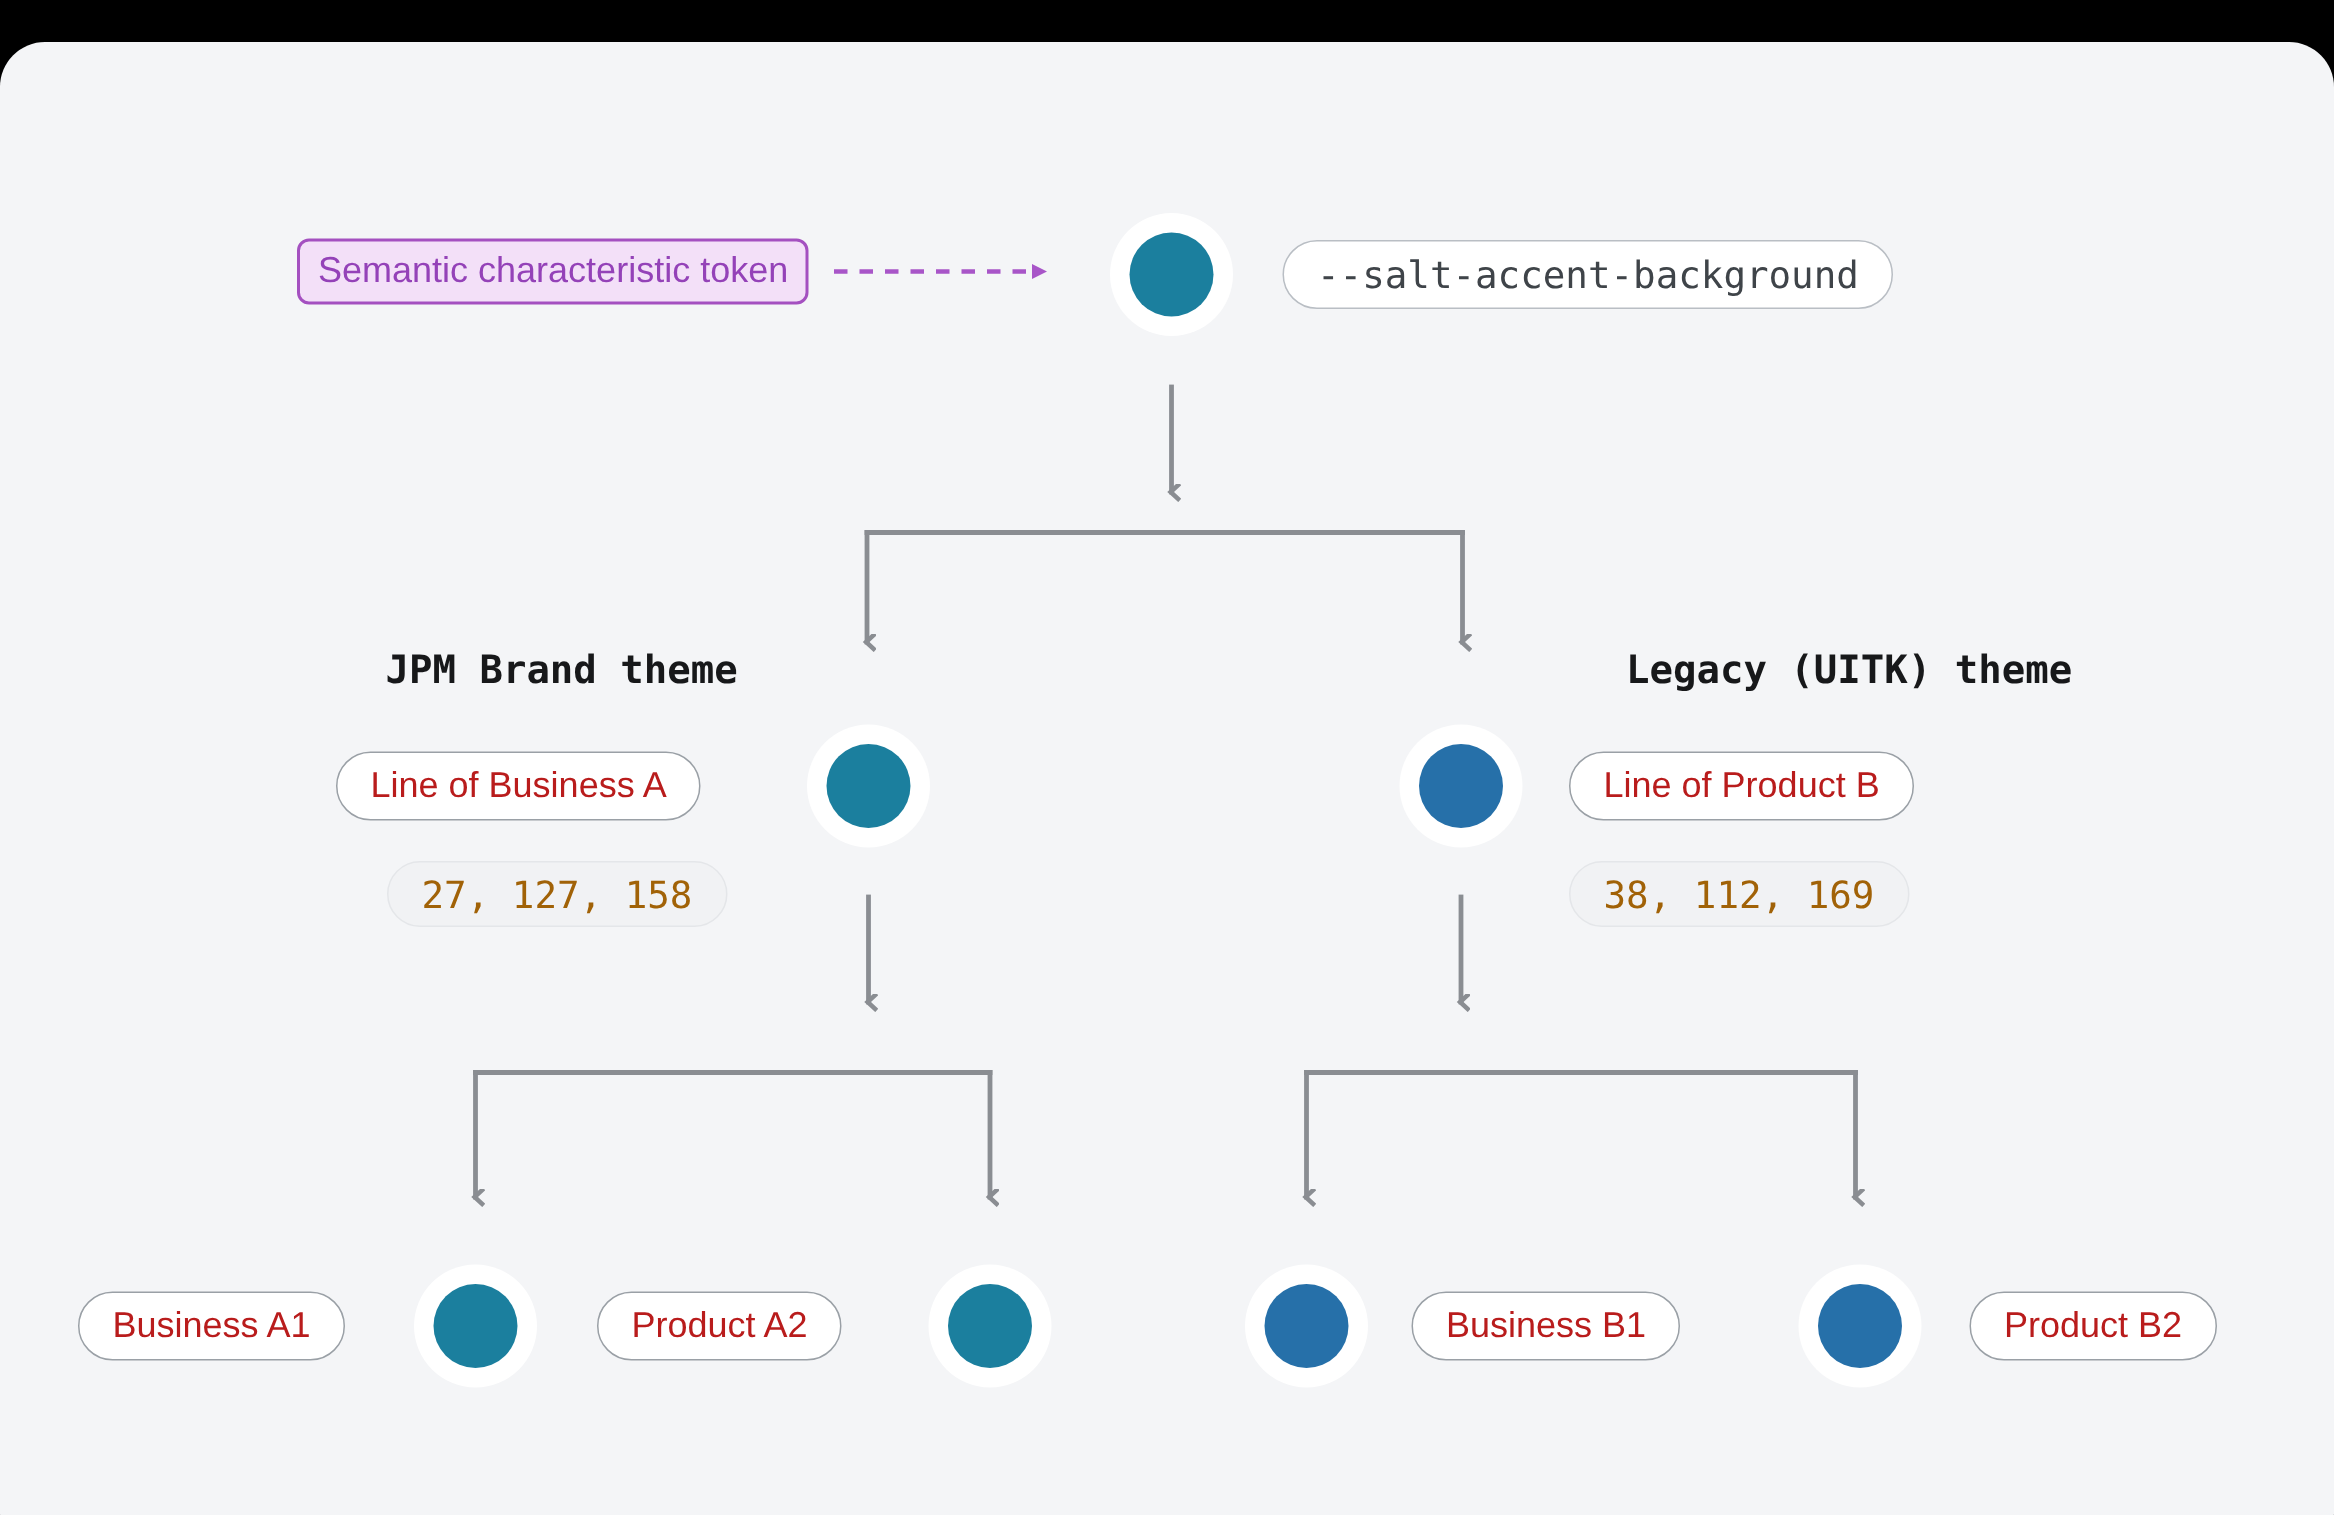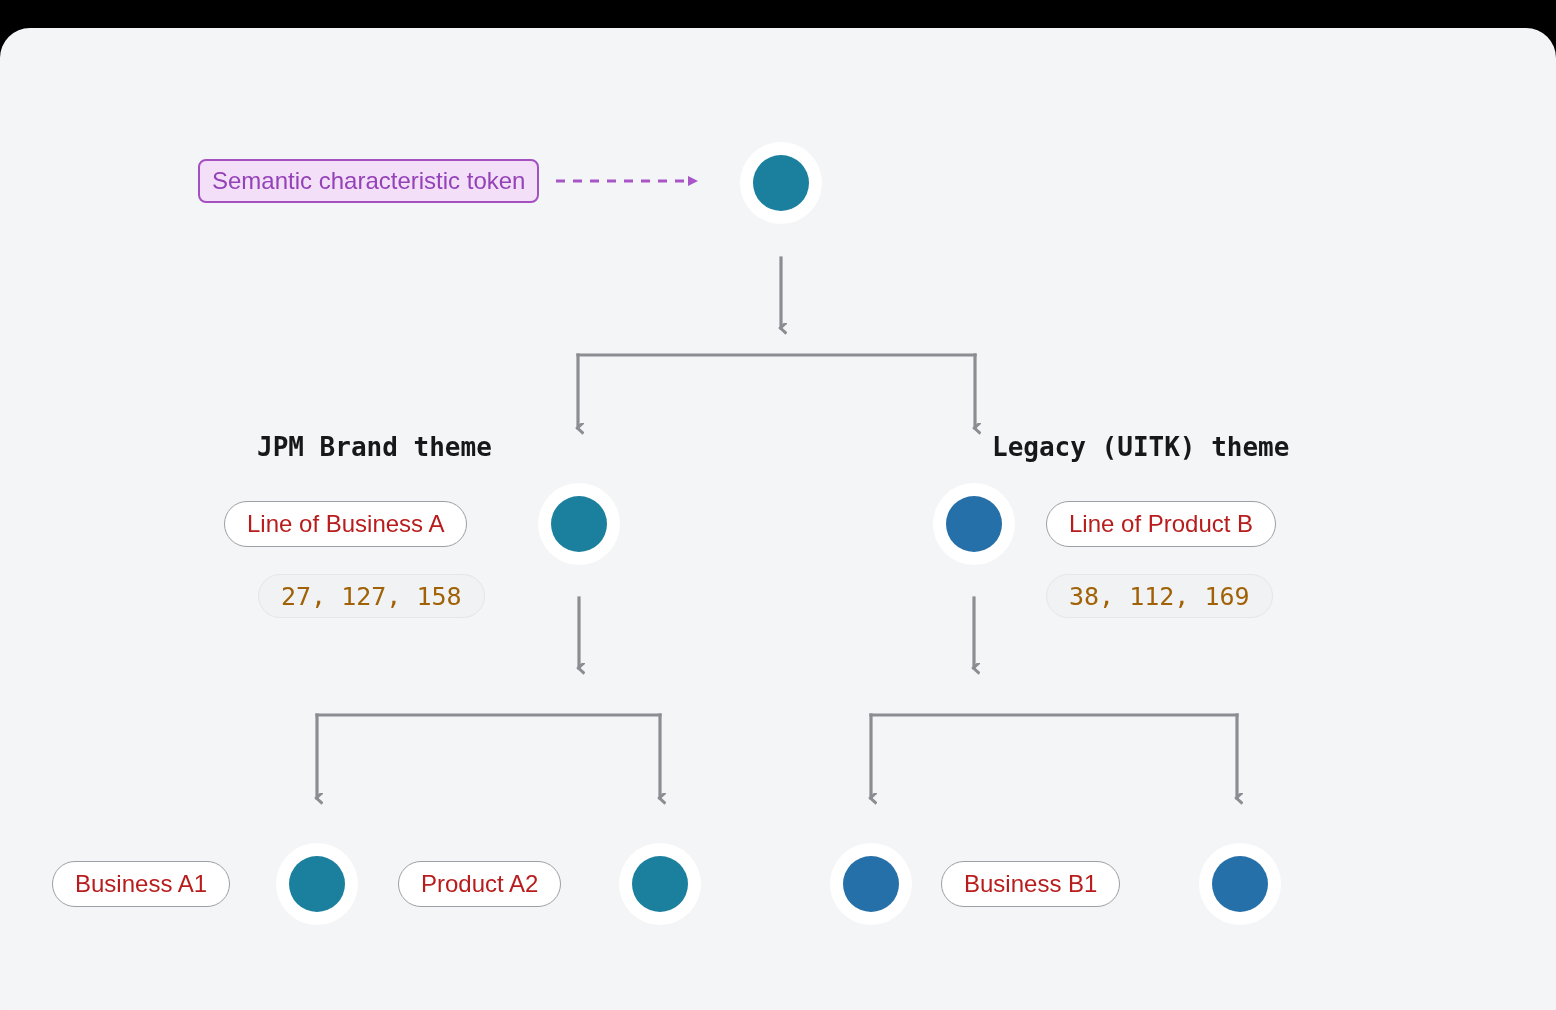--- a/index.html
+++ b/index.html
@@ -146,38 +146,41 @@
   </svg>
 
   <div class="token-callout" style="left:198px; top:131px;">
     <span>Semantic characteristic token</span>
   </div>
 
   <div class="swatch-wrap" style="left:740px; top:114px;">
     <span class="swatch" style="background:#1b7f9e;"></span>
   </div>
 
+  <div class="pill mono" style="left:855px; top:132px;">
+    <span>--salt-accent-background</span>
+  </div>
 
   <div class="theme-label" style="left:257px; top:404px;">
     <span>JPM Brand theme</span>
   </div>
 
   <div class="pill" style="left:224px; top:473px;">
     <span>Line of Business A</span>
   </div>
 
   <div class="pill rgb" style="left:258px; top:546px;">
     <span>27, 127, 158</span>
   </div>
 
   <div class="swatch-wrap" style="left:538px; top:455px;">
     <span class="swatch" style="background:#1b7f9e;"></span>
   </div>
 
-  <div class="theme-label" style="left:992px; top:404px;">
+  <div class="theme-label" style="left:1084px; top:404px;">
     <span>Legacy (UITK) theme</span>
   </div>
 
   <div class="swatch-wrap" style="left:933px; top:455px;">
     <span class="swatch" style="background:#2670a9;"></span>
   </div>
 
   <div class="pill" style="left:1046px; top:473px;">
     <span>Line of Product B</span>
   </div>
@@ -203,14 +206,17 @@
   <div class="swatch-wrap" style="left:830px; top:815px;">
     <span class="swatch" style="background:#2670a9;"></span>
   </div>
   <div class="pill" style="left:941px; top:833px;">
     <span>Business B1</span>
   </div>
 
   <div class="swatch-wrap" style="left:1199px; top:815px;">
     <span class="swatch" style="background:#2670a9;"></span>
   </div>
+  <div class="pill" style="left:1313px; top:833px;">
+    <span>Product B2</span>
+  </div>
 
 </div>
 
 </body></html>

